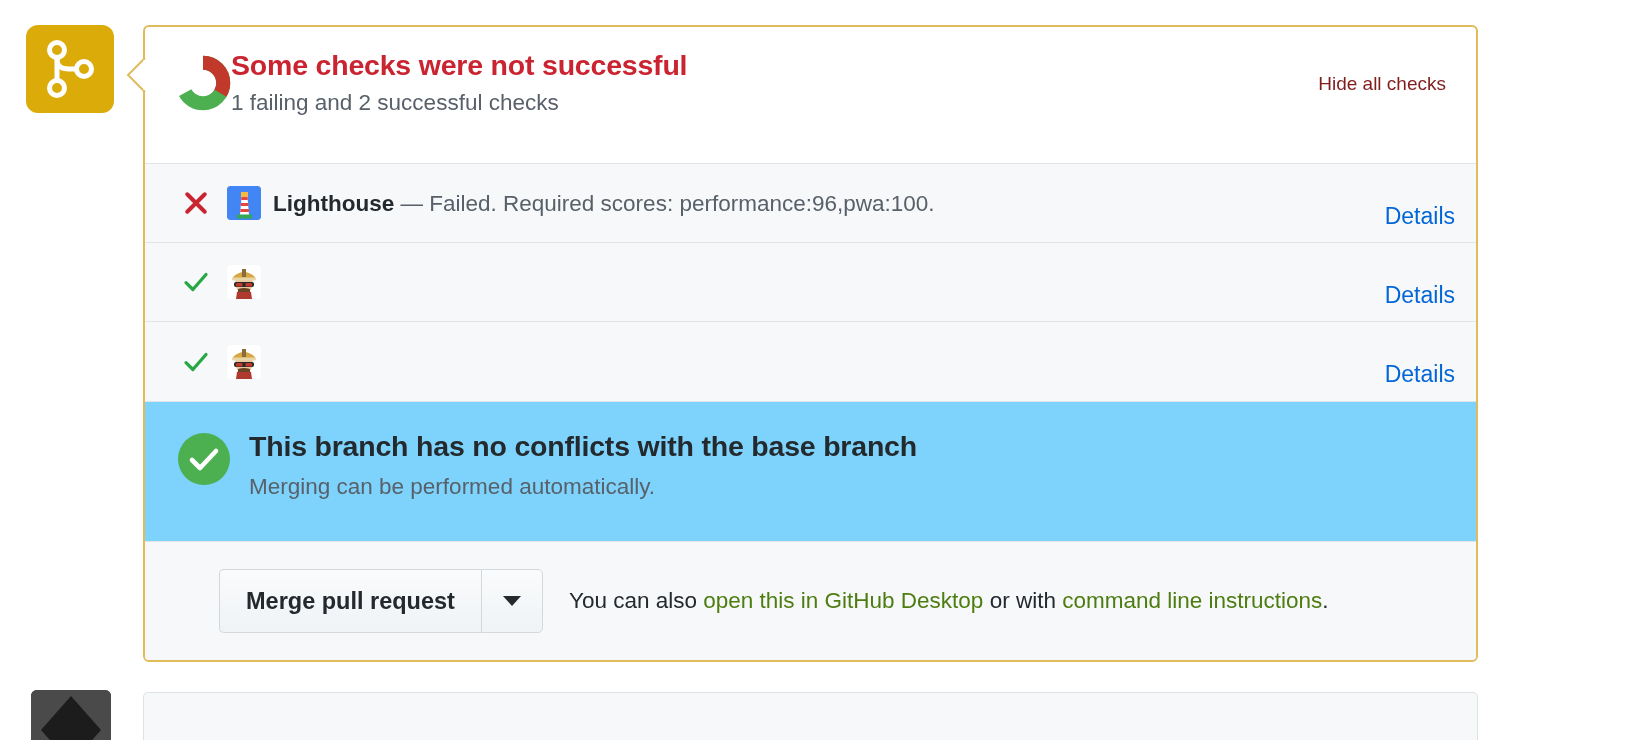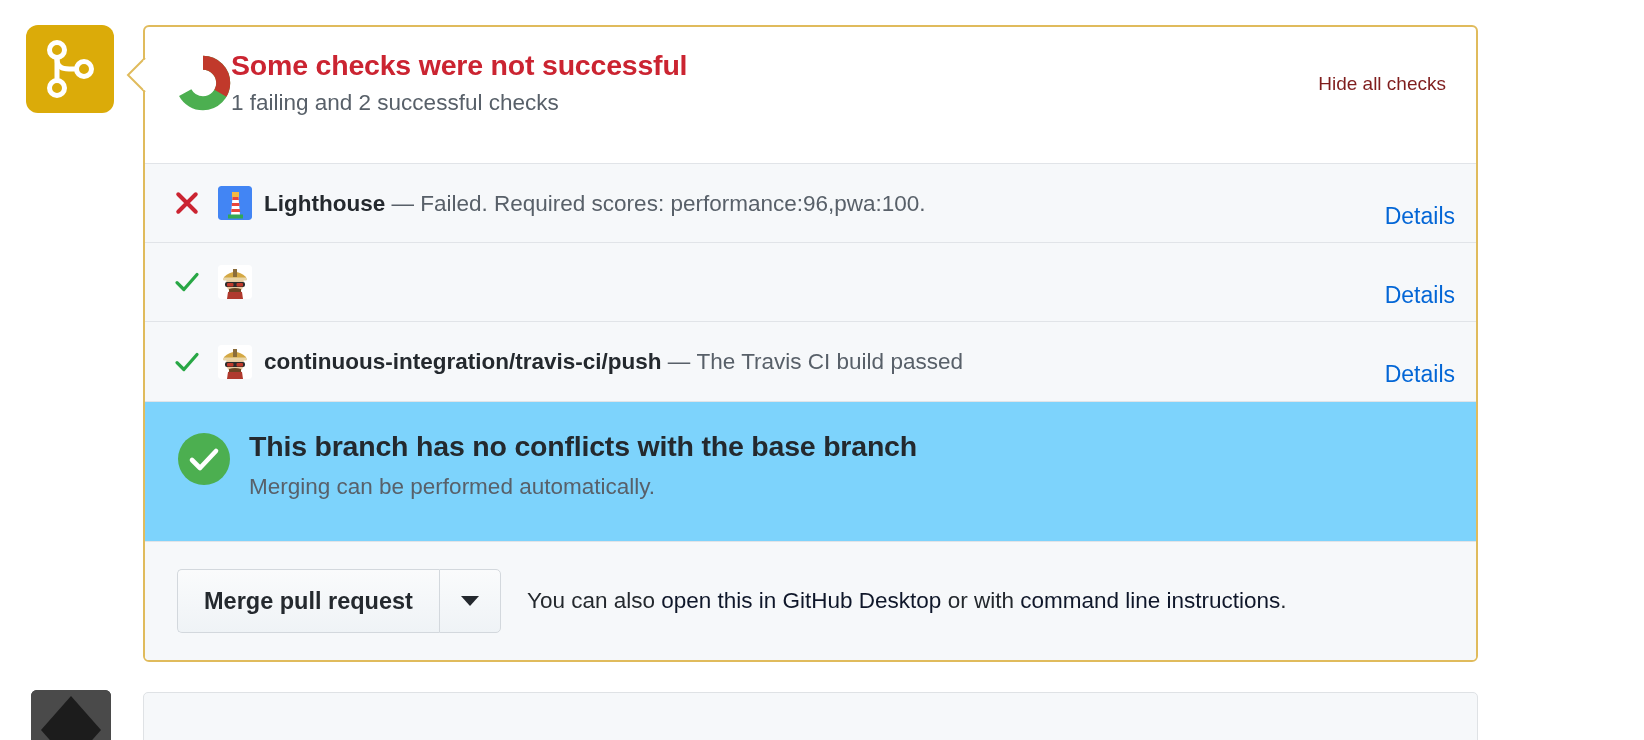--- a/index.html
+++ b/index.html
@@ -91,21 +91,21 @@
     cursor: pointer;
   }
 
   
   .checks { background: #f6f8fa; border-top: 1px solid #e1e4e8; }
   .check-row {
     position: relative;
     height: 79px;
     display: flex;
     align-items: center;
-    padding: 0 30px 0 27px;
+    padding: 0 30px 0 36px;
     border-bottom: 1px solid #e1e4e8;
     text-align: center;
   }
   .check-row:last-child { border-bottom: none; }
   .check-state { width: 46px; flex: none; display: flex; align-items: center; }
   .check-avatar {
     width: 34px; height: 34px; flex: none;
     border-radius: 3px; overflow: hidden; margin-right: 12px;
     display: block;
   }
@@ -156,21 +156,21 @@
 
   
   .actions {
     background: #f6f8fa;
     border-top: 1px solid #e1e4e8;
     padding: 28px 30px 28px 32px;
     display: flex;
     align-items: center;
     height: 119px;
   }
-  .btn-group { display: flex; flex: none; }
+  .btn-group { display: flex; flex: none; margin-left: 42px; }
   .btn-merge {
     font-family: "Liberation Sans", sans-serif;
     font-size: 23.5px;
     font-weight: bold;
     color: #24292e;
     background: linear-gradient(#fafbfc, #eff3f6);
     border: 1px solid #d3d8dd;
     border-right: none;
     border-radius: 5px 0 0 5px;
     padding: 0 26px;
@@ -195,21 +195,21 @@
     border-left: 9px solid transparent;
     border-right: 9px solid transparent;
     border-top: 10px solid #24292e;
   }
   .actions-note {
     margin-left: 26px;
     font-size: 22.5px;
     color: #24292e;
     white-space: nowrap;
   }
-  .actions-note a { color: #0f172a; text-decoration: none; cursor: pointer; }
+  .actions-note a { color: #4d7c0f; text-decoration: none; cursor: pointer; }
 
   
   .next-avatar {
     position: absolute;
     left: 31px;
     top: 690px;
     width: 80px;
     height: 80px;
     border-radius: 6px;
     background: #3b3b3b;
@@ -327,23 +327,20 @@
             <path d="M6 12 Q17 2 28 12 L28 14 L6 14 Z" fill="#d4a843"></path>
             <rect x="5" y="12.5" width="24" height="3" rx="1.2" fill="#e8d5a8"></rect>
             <path d="M15 4 L19 4 L19 12 L15 12 Z" fill="#8a6d3b"></path>
             <rect x="7" y="17" width="20" height="5" rx="2" fill="#2b2b2b"></rect>
             <rect x="9" y="18" width="6.5" height="3.5" rx="1" fill="#c0392b"></rect>
             <rect x="18.5" y="18" width="6.5" height="3.5" rx="1" fill="#c0392b"></rect>
             <path d="M10 27 Q17 24 24 27 L25 34 L9 34 Z" fill="#b03a2e"></path>
             <path d="M11 24 Q17 22 23 24 L23 27 L11 27 Z" fill="#6b4423"></path>
           </svg>
         </span>
-        <span class="check-text">
-          <span class="check-name">continuous-integration/travis-ci/push</span><span>&nbsp;</span><span class="check-desc">—</span><span>&nbsp;</span><span class="check-desc">The Travis CI build passed</span>
-        </span>
         <span class="details-link">Details</span>
       </div>
 
     </div>
 
     <div class="mergeable">
       <span class="big-check">
         <svg width="54" height="54" viewBox="0 0 54 54">
           <circle cx="27" cy="27" r="26" fill="#4caf50"></circle>
           <path d="M15 28 L23 36 L39 19" stroke="#ffffff" stroke-width="4.6" fill="none" stroke-linecap="round" stroke-linejoin="round"></path>

